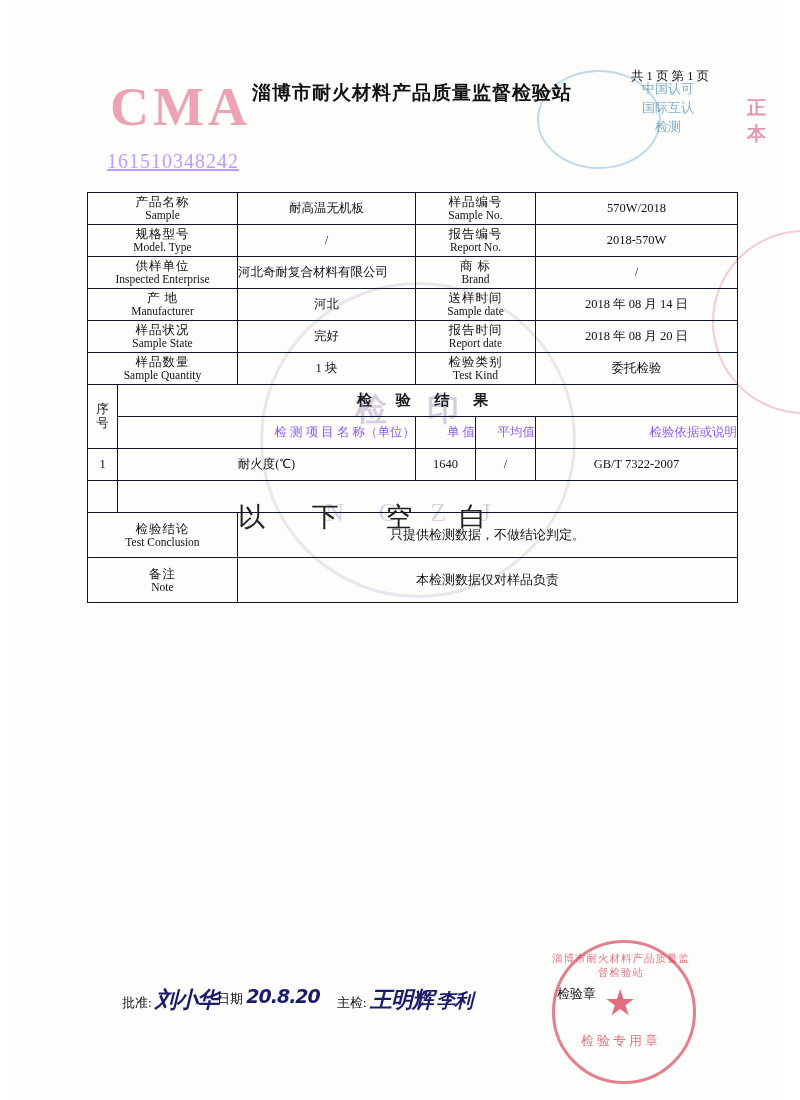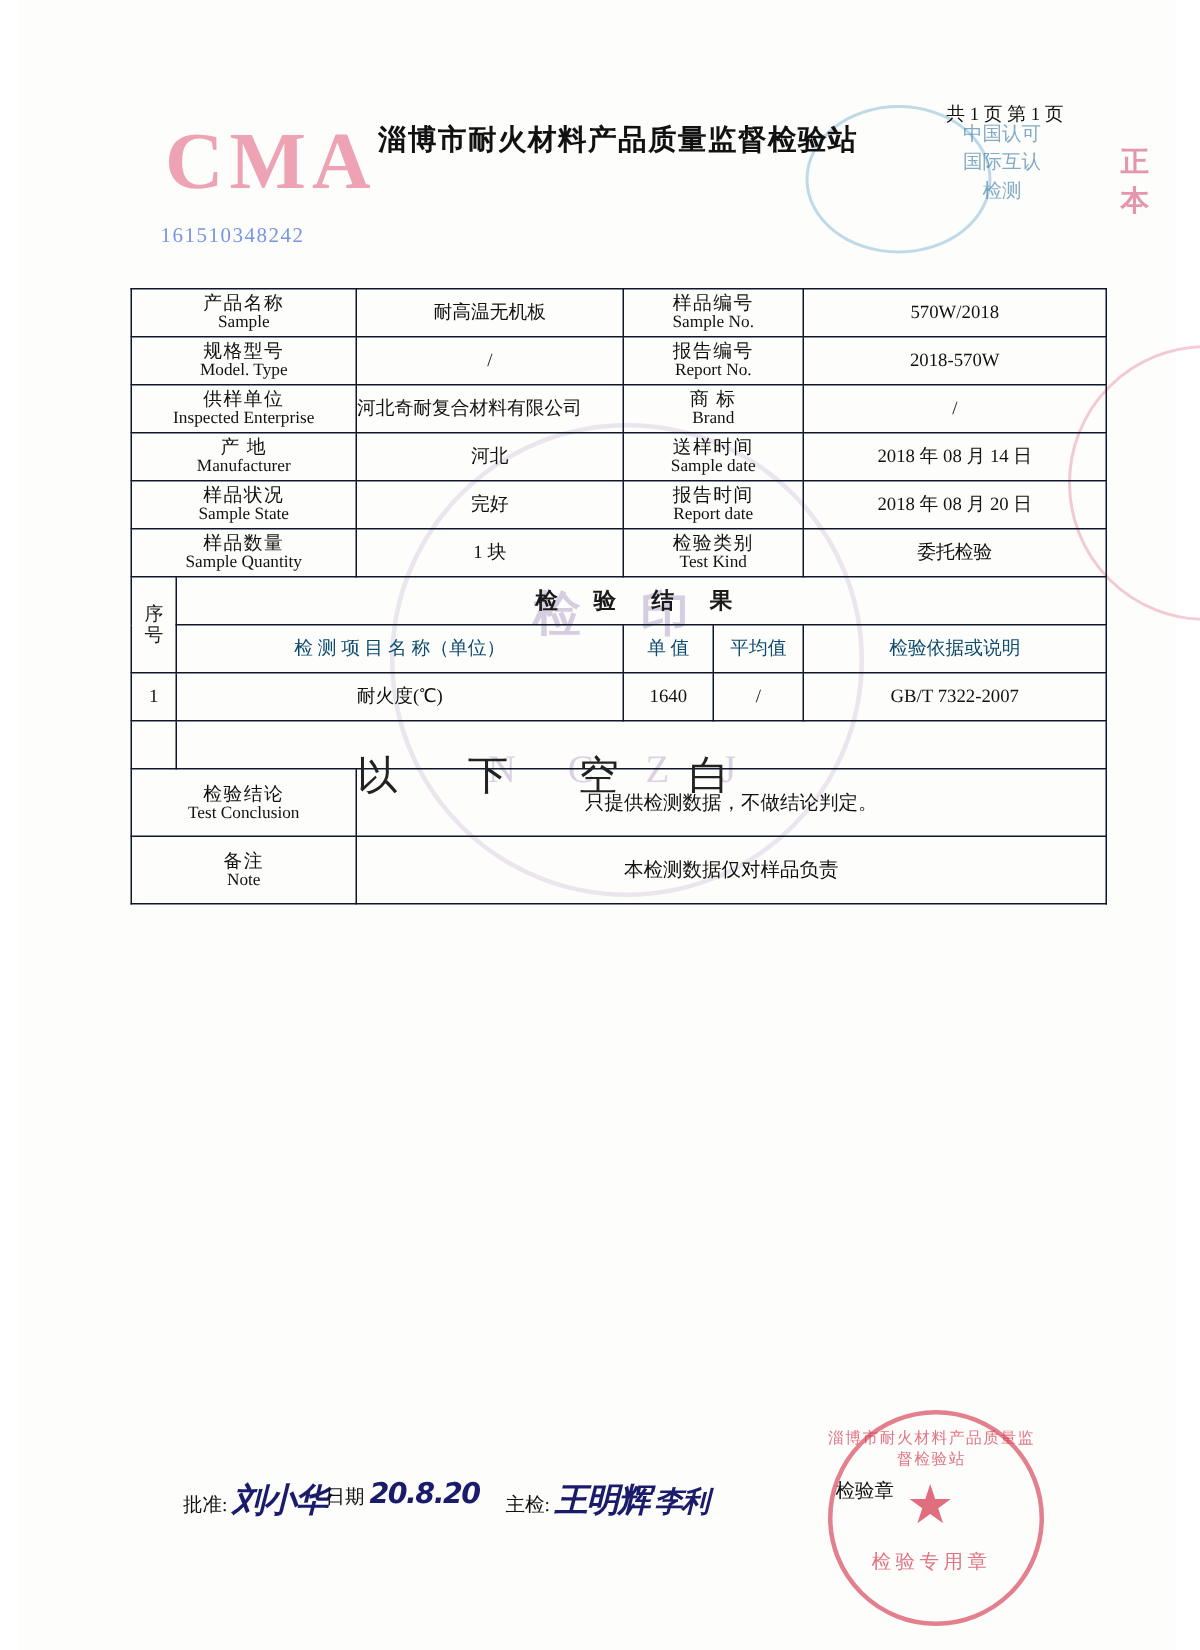--- a/index.html
+++ b/index.html
@@ -117,23 +117,23 @@
     letter-spacing: 10px;
     height: 26px;
   }
   .seq-head {
     text-align: center;
     line-height: 1.1;
     font-size: 12.5px;
   }
   .seq-head span { display: block; }
   .col-head {
-    text-align: center;
-    font-size: 12.5px;
-    color: #0c4a6e;
+    text-align: right;
+    font-size: 12.5px;
+    color: #8b5cf6;
   }
 
   .blank-cell {
     height: 400px;
     vertical-align: top;
     position: relative;
   }
   .blank-text {
     position: absolute;
     left: 120px;
@@ -186,24 +186,25 @@
     color: #e05a7a;
     opacity: .55;
     font-family: "Liberation Serif", serif;
     font-size: 54px;
     font-weight: bold;
     letter-spacing: 4px;
     line-height: 70px;
   }
   .stamp-num {
     left: 95px; top: 150px;
-    color: #1d4ed8;
+    color: #8b5cf6;
     opacity: .6;
-    font-size: 14px;
+    font-size: 20px;
     letter-spacing: 1px;
+    text-decoration: underline;
   }
   .stamp-blue {
     left: 525px; top: 70px;
     width: 120px; height: 95px;
     border-radius: 50%;
     border: 2px solid #7fb7d6;
     opacity: .5;
   }
   .stamp-cnas {
     left: 630px; top: 80px;

